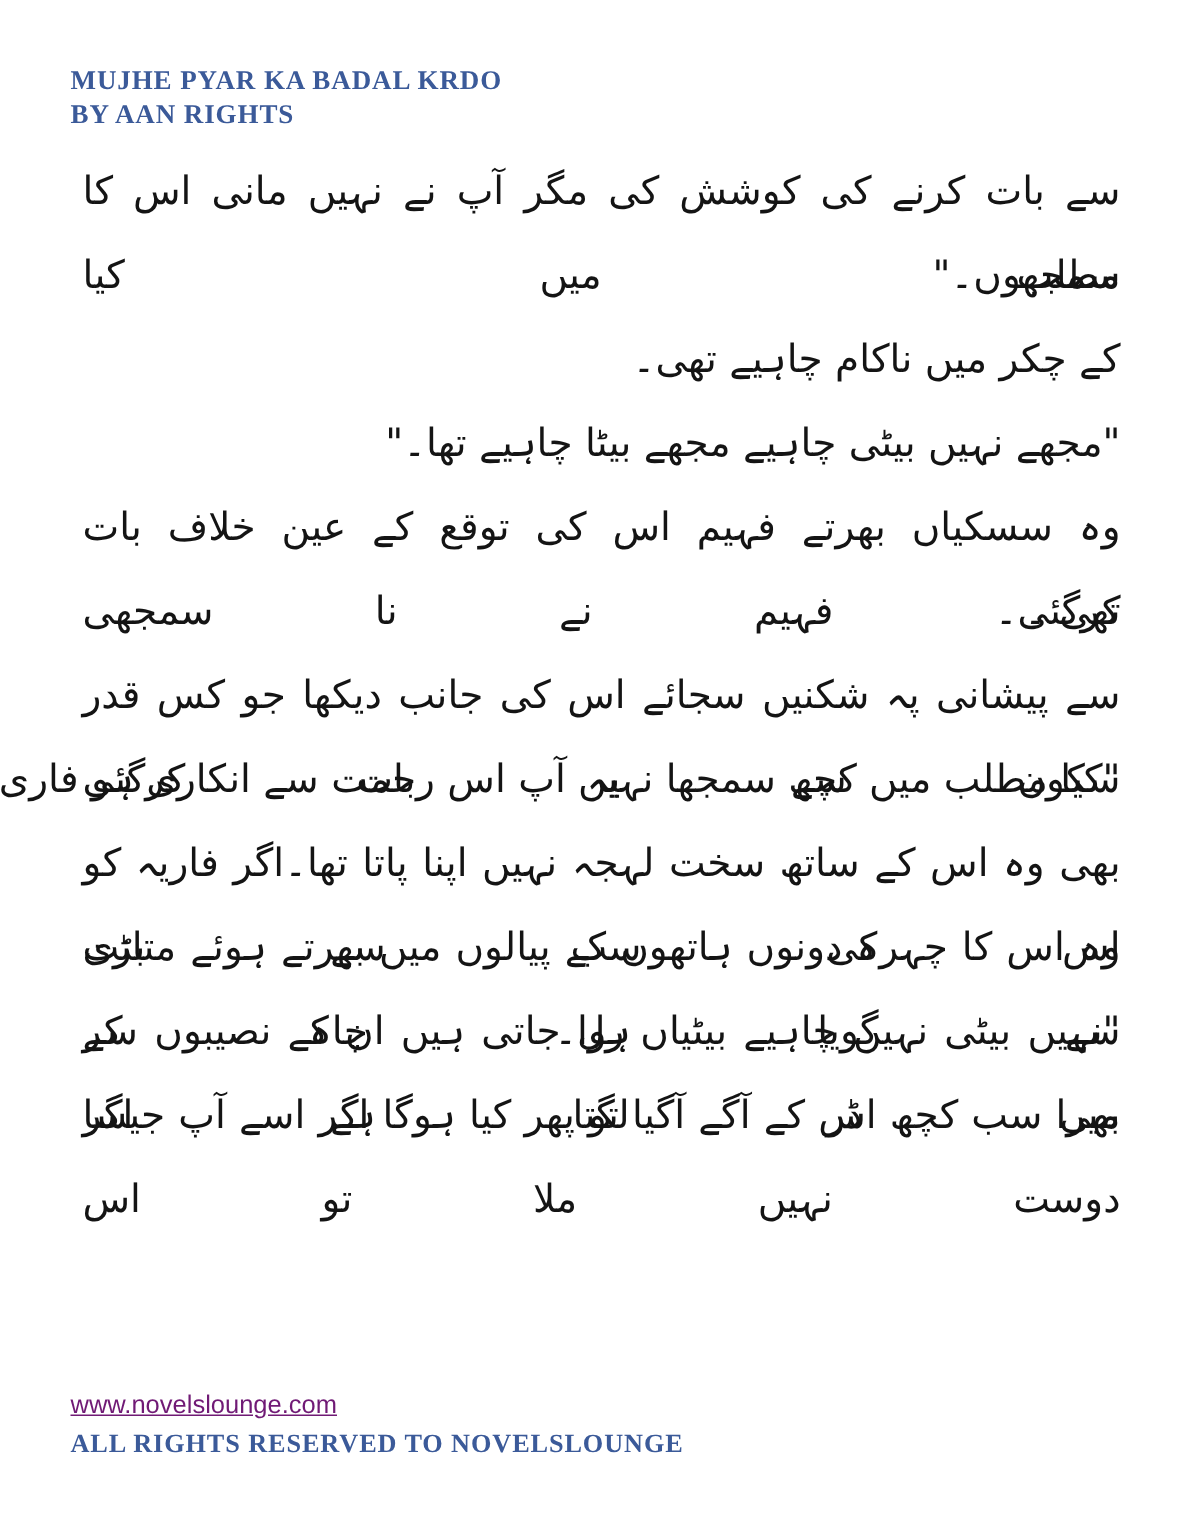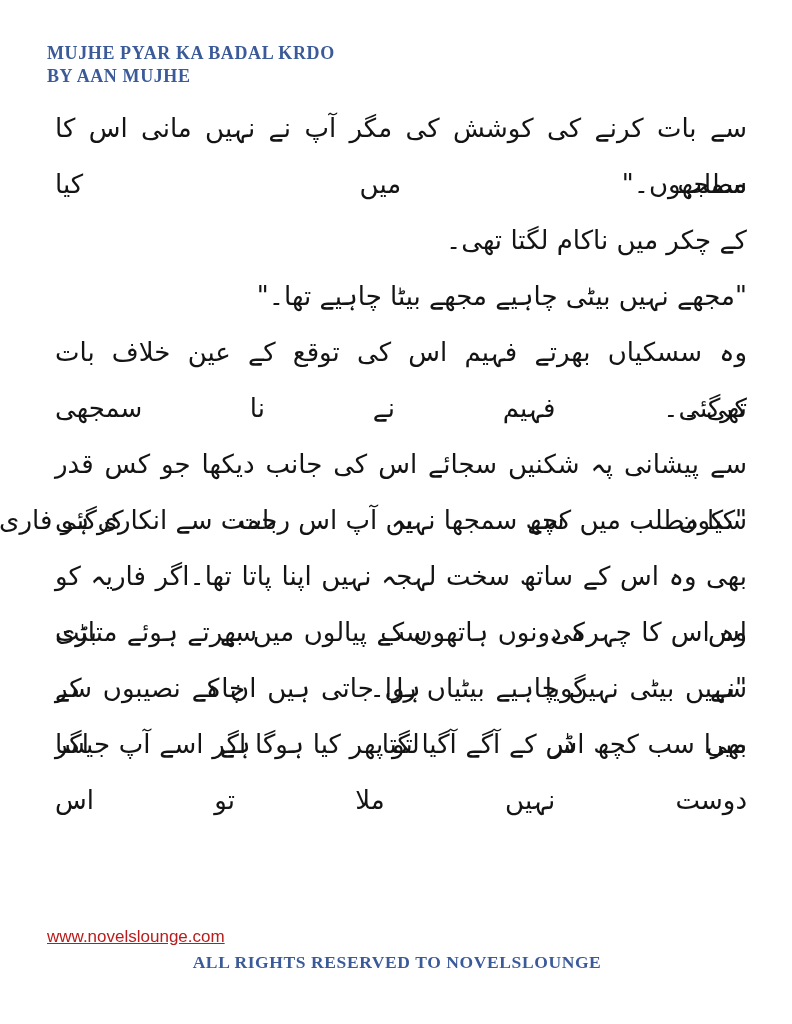--- a/index.html
+++ b/index.html
@@ -60,54 +60,53 @@
 
   
   .footer {
     position: absolute;
     left: 47px;
     right: 45px;
     top: 926px;
   }
   .site-link {
     display: inline-block;
-    color: #b91c1c;
+    color: #701a75;
     text-decoration: underline;
     font-family: "Liberation Sans", sans-serif;
     font-size: 17px;
     line-height: 22px;
     cursor: pointer;
   }
   .rights {
     margin-top: 2px;
     color: #3b5a99;
     font-family: "Liberation Serif", serif;
     font-weight: 700;
     font-size: 17.5px;
     letter-spacing: 0.6px;
     line-height: 24px;
-    text-align: center;
   }
 </style>
 </head>
 <body>
 
 <div class="page">
 
   <div class="header">
     <div class="header-row">
       <span>MUJHE PYAR KA BADAL KRDO</span>
     </div>
-    <div>BY AAN MUJHE</div>
+    <div>BY AAN RIGHTS</div>
   </div>
 
   <div class="urdu-body" dir="rtl">
     <div class="t-line fill">سے بات کرنے کی کوشش کی مگر آپ نے نہیں مانی اس کا مطلب میں کیا</div>
     <div class="t-line">سمجھوں۔"</div>
-    <div class="t-line">کے چکر میں ناکام لگتا تھی۔</div>
+    <div class="t-line">کے چکر میں ناکام چاہیے تھی۔</div>
     <div class="t-line">"مجھے نہیں بیٹی چاہیے مجھے بیٹا چاہیے تھا۔"</div>
     <div class="t-line fill">وہ سسکیاں بھرتے فہیم اس کی توقع کے عین خلاف بات کرگئی۔ فہیم نے نا سمجھی</div>
     <div class="t-line">تھی ۔</div>
     <div class="t-line fill">سے پیشانی پہ شکنیں سجائے اس کی جانب دیکھا جو کس قدر سکون سے یہ بات کرگئی</div>
     <div class="t-line">"کیا مطلب میں کچھ سمجھا نہیں آپ اس رحمت سے انکاری ہو فاری۔"</div>
     <div class="t-line fill">بھی وہ اس کے ساتھ سخت لہجہ نہیں اپنا پاتا تھا۔اگر فاریہ کو اس کی سب سے بڑی</div>
     <div class="t-line fill">وہ اس کا چہرہ دونوں ہاتھوں کے پیالوں میں بھرتے ہوئے متانت سے گویا ہوا۔ چاہ کر</div>
     <div class="t-line fill">"نہیں بیٹی نہیں چاہیے بیٹیاں رل جاتی ہیں ان کے نصیبوں سے بھی ڈر لگتا ہے اگر</div>
     <div class="t-line fill">میرا سب کچھ اس کے آگے آگیا تو پھر کیا ہوگا اگر اسے آپ جیسا دوست نہیں ملا تو اس</div>
   </div>

